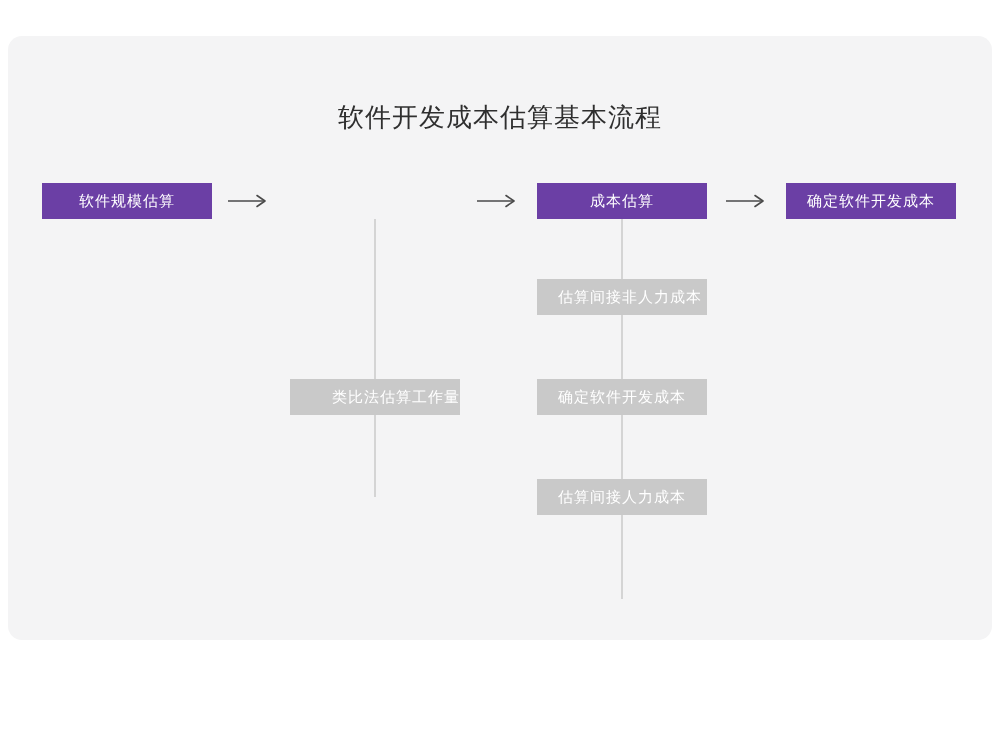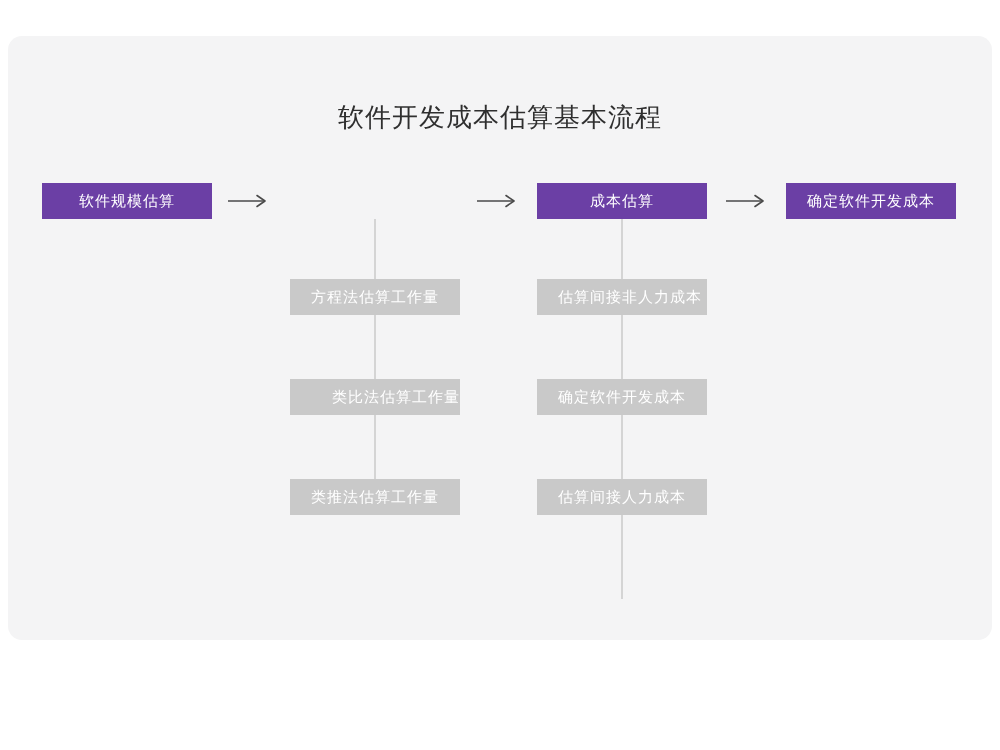--- a/index.html
+++ b/index.html
@@ -118,20 +118,18 @@
 
   <div class="node primary n-cost">成本估算</div>
 
   <svg class="arrow a-3" viewBox="0 0 44 14" fill="none">
     <line x1="2" y1="7" x2="38" y2="7" stroke="currentColor" stroke-width="1.6"></line>
     <polyline points="31,1.5 39,7 31,12.5" stroke="currentColor" stroke-width="1.6" fill="none" stroke-linecap="round" stroke-linejoin="round"></polyline>
   </svg>
 
   <div class="node primary n-final">确定软件开发成本</div>
 
-  <div class="node sub w-0">方程法估算工作量</div>
   <div class="node sub w-1">类比法估算工作量</div>
-  <div class="node sub w-2">类推法估算工作量</div>
 
   <div class="node sub c-0">估算间接非人力成本</div>
   <div class="node sub c-1">确定软件开发成本</div>
   <div class="node sub c-2">估算间接人力成本</div>
 </div>
 
 </body></html>

